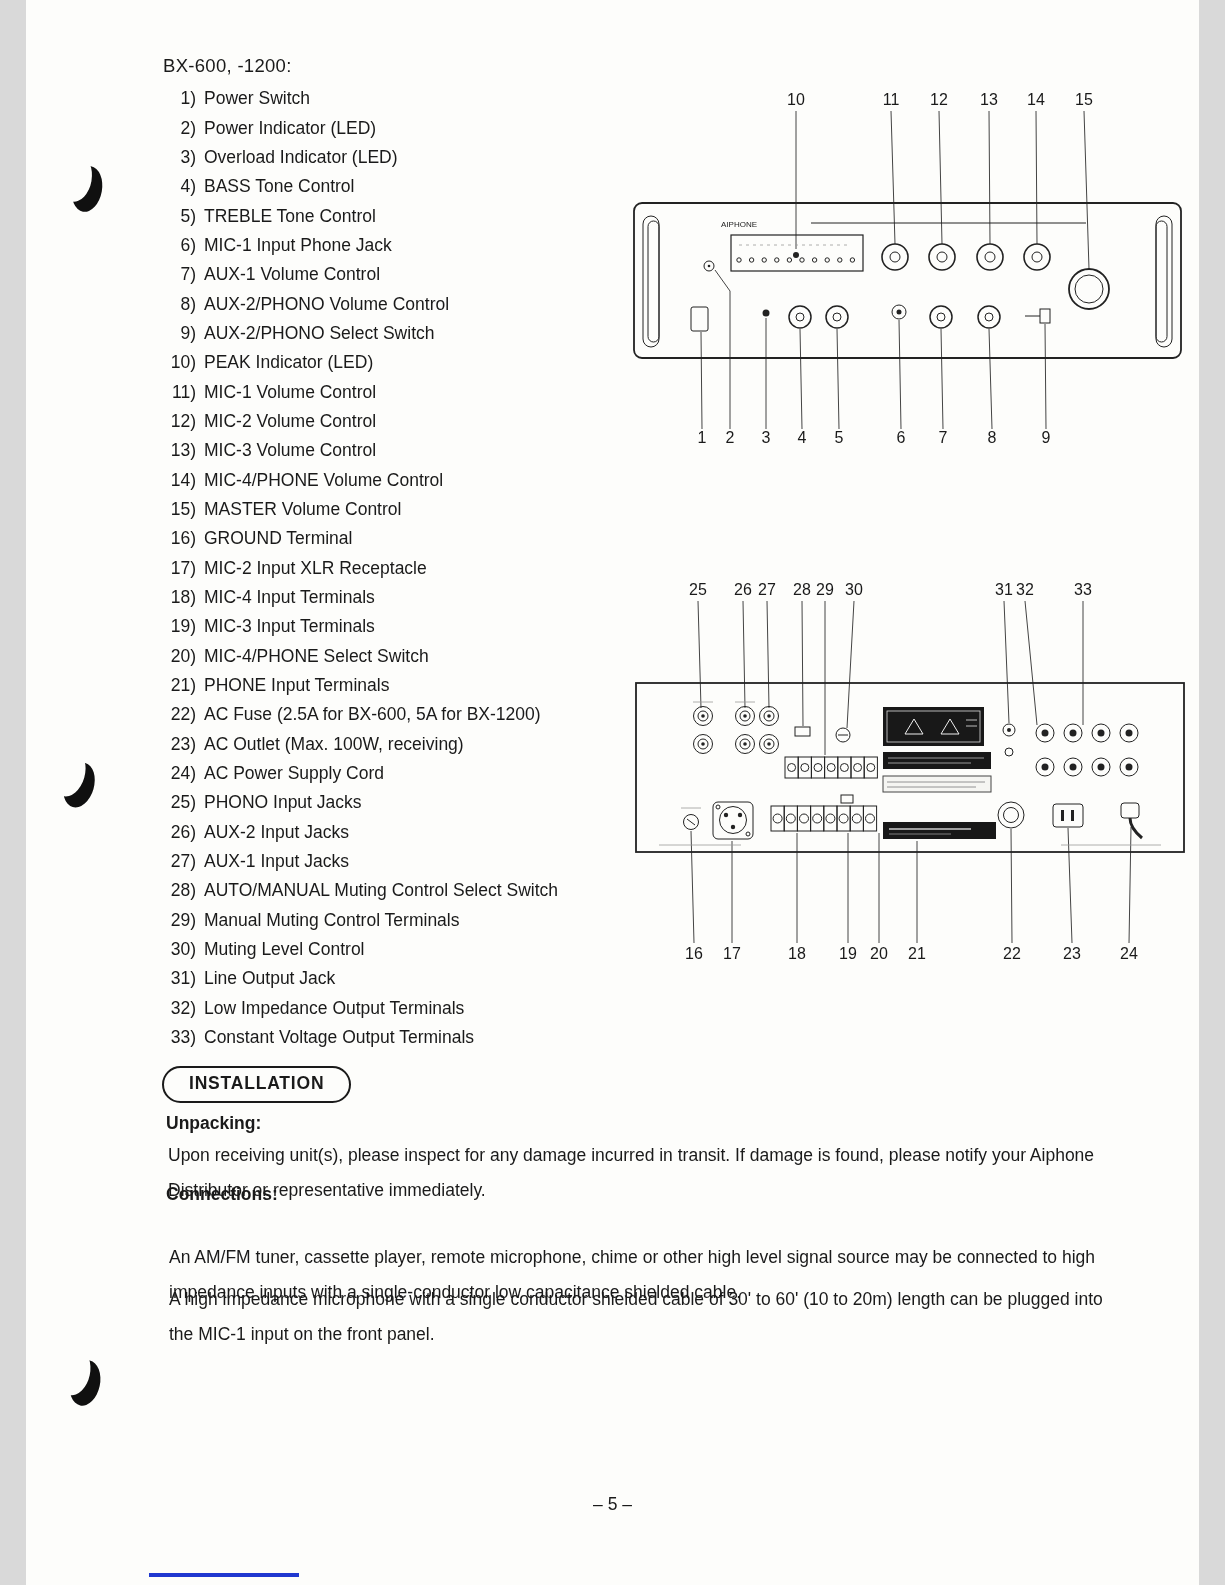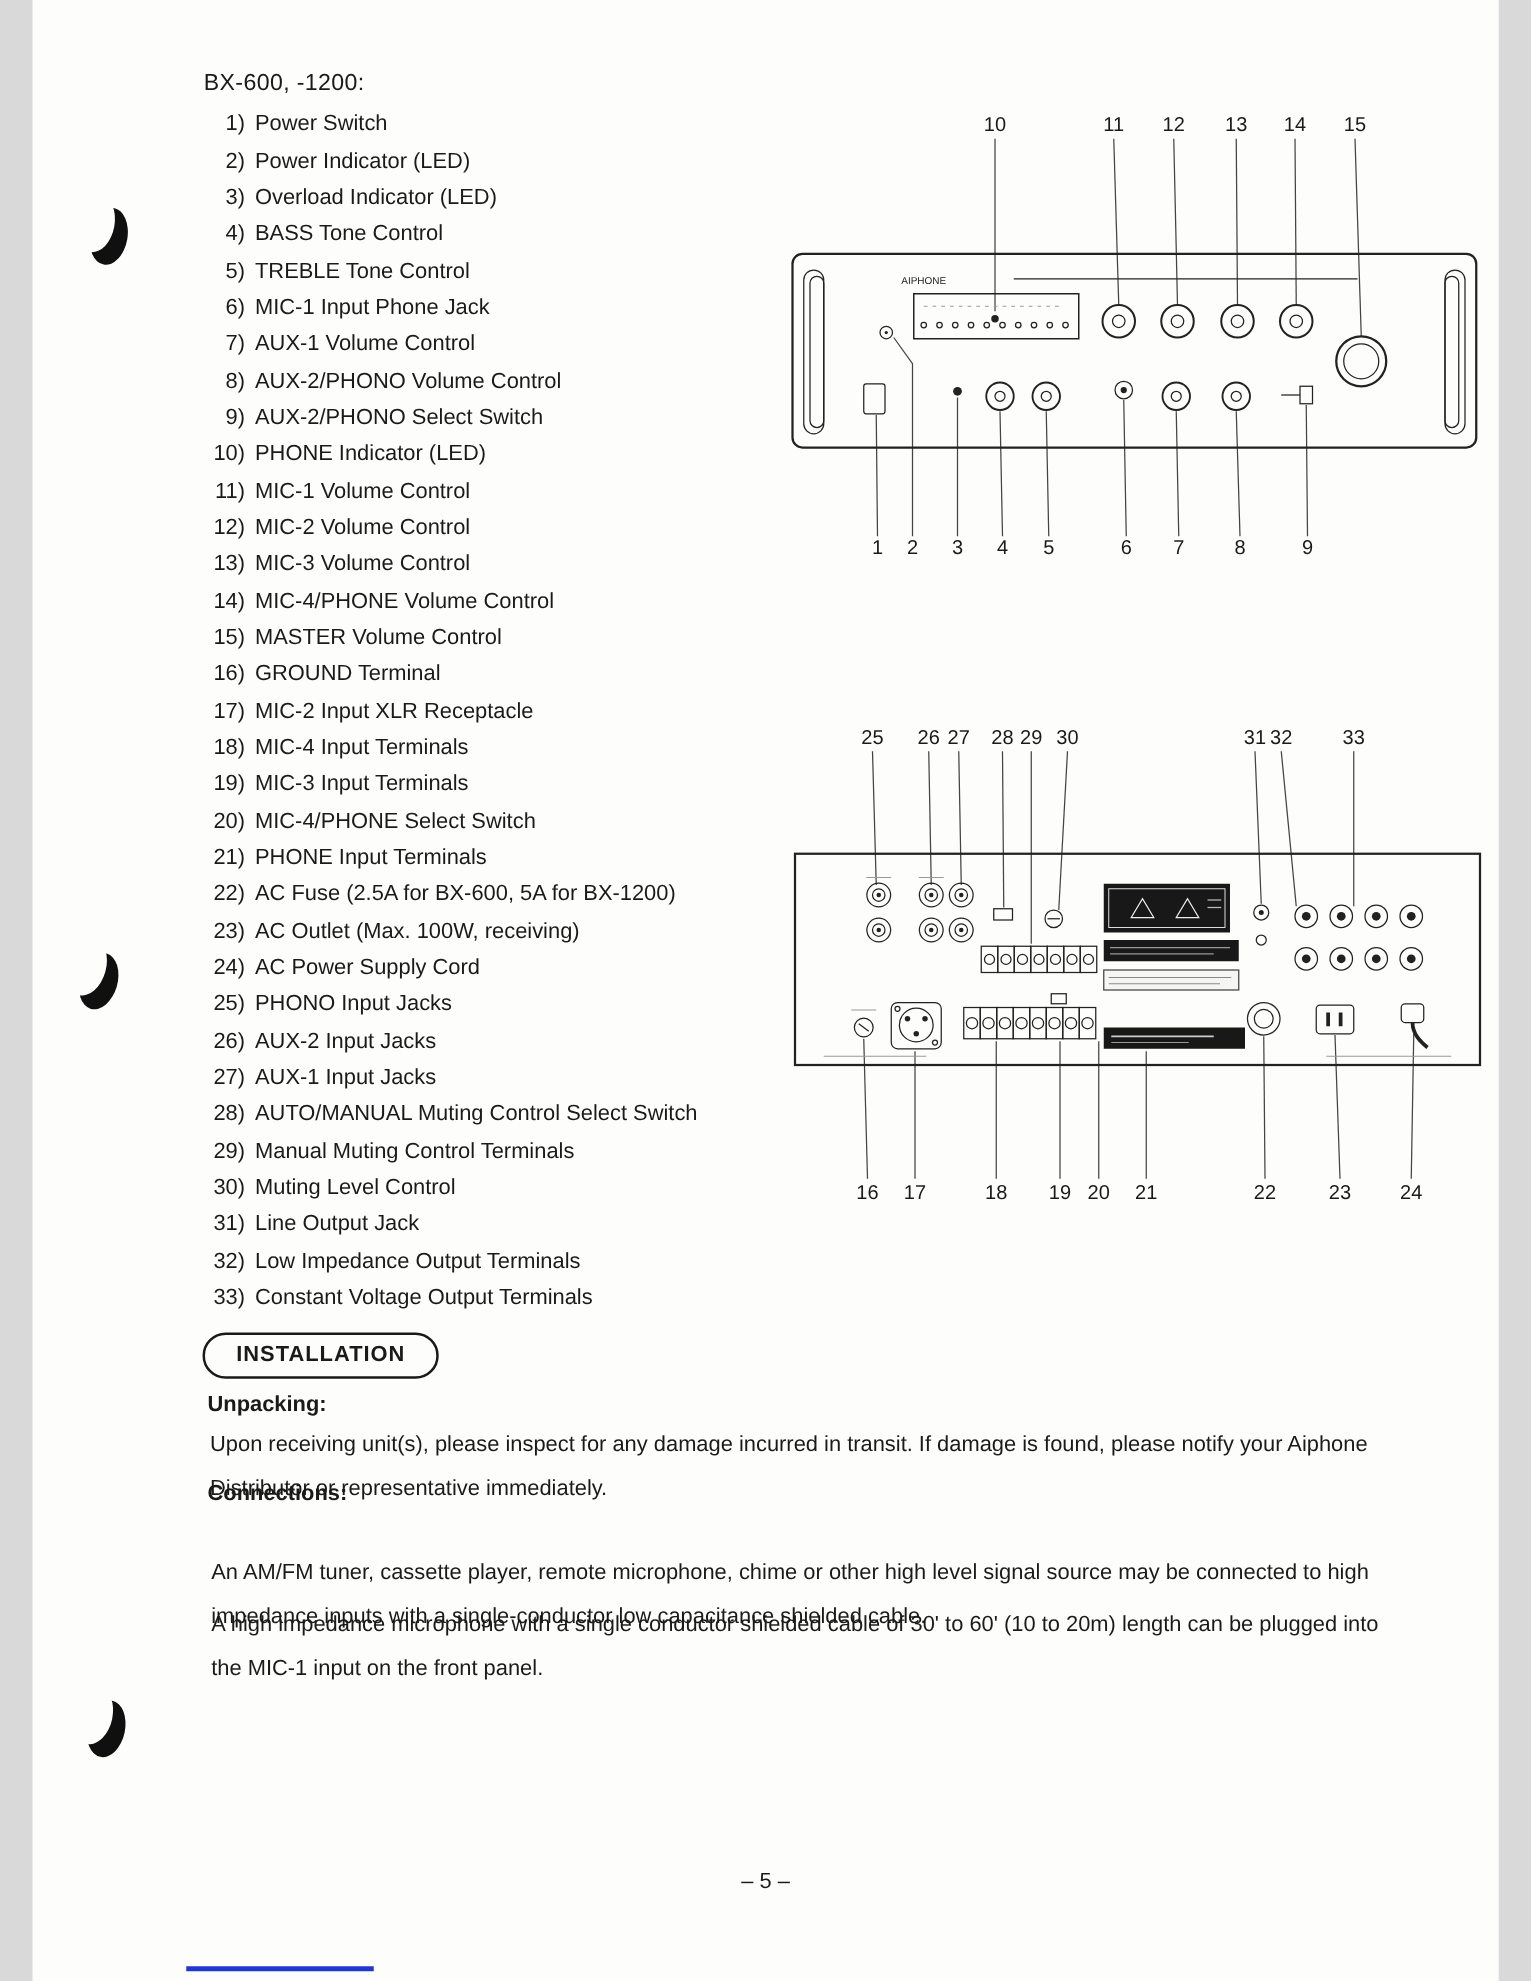--- a/index.html
+++ b/index.html
@@ -90,21 +90,21 @@
     <div class="part">
         <span class="pn">8)</span>
         <span class="pt">AUX-2/PHONO Volume Control</span>
       </div>
     <div class="part">
         <span class="pn">9)</span>
         <span class="pt">AUX-2/PHONO Select Switch</span>
       </div>
     <div class="part">
         <span class="pn">10)</span>
-        <span class="pt">PHONE Indicator (LED)</span>
+        <span class="pt">PEAK Indicator (LED)</span>
       </div>
     <div class="part">
         <span class="pn">11)</span>
         <span class="pt">MIC-1 Volume Control</span>
       </div>
     <div class="part">
         <span class="pn">12)</span>
         <span class="pt">MIC-2 Volume Control</span>
       </div>
     <div class="part">

